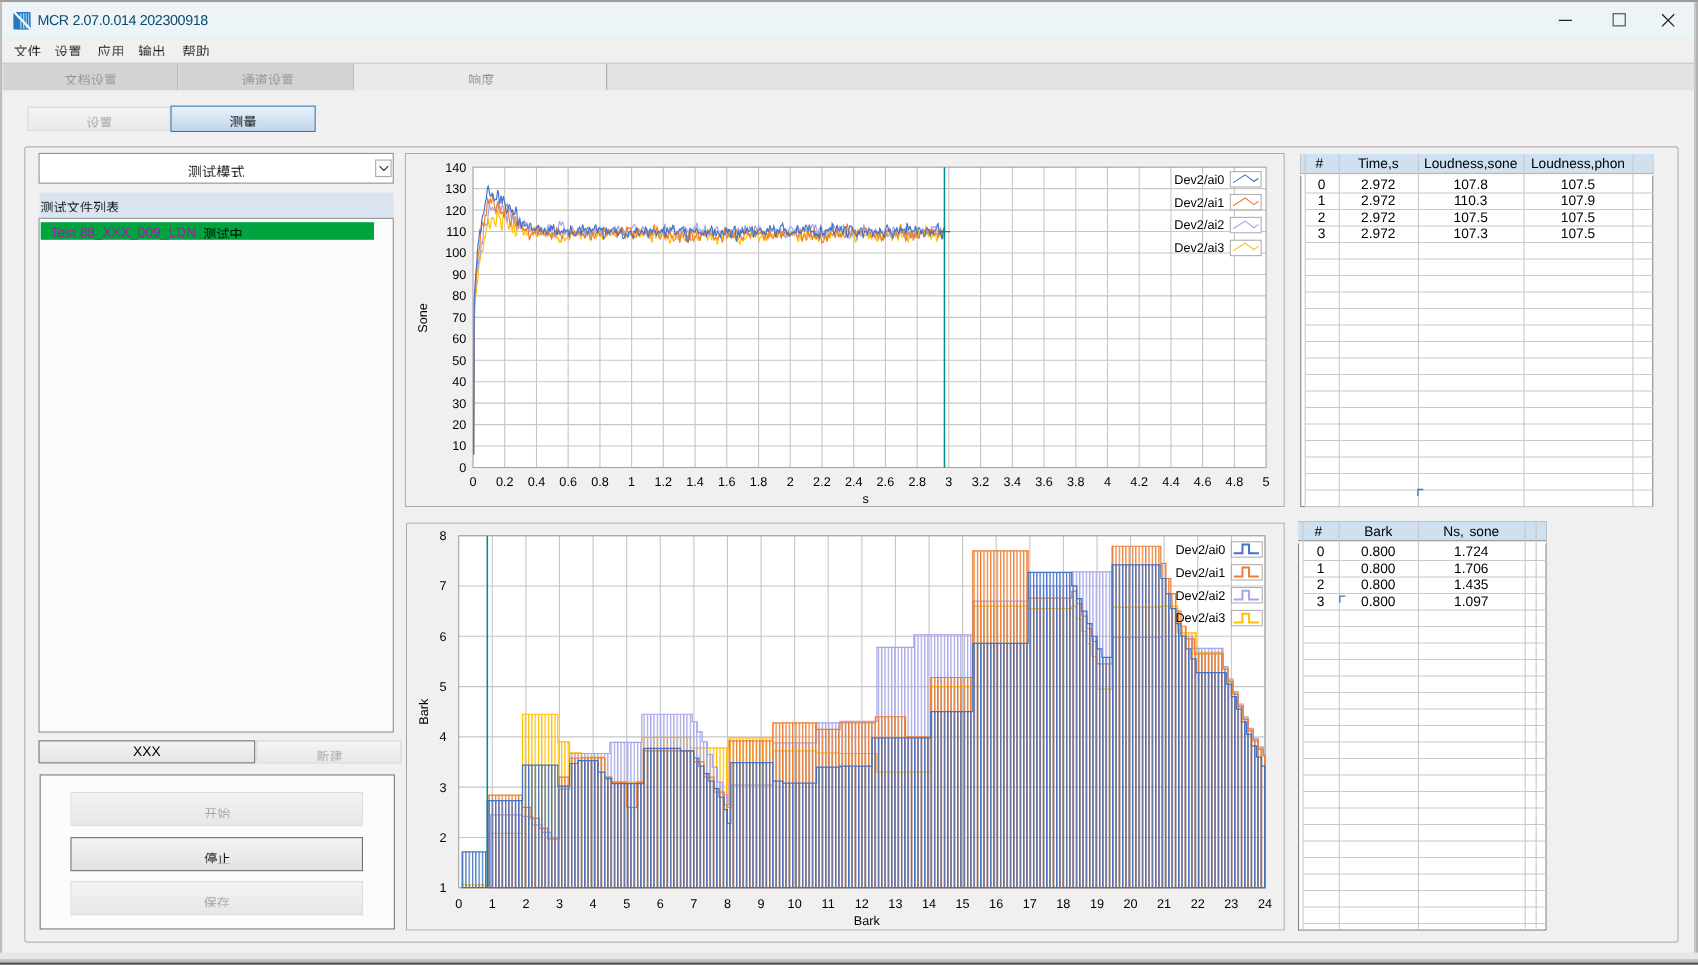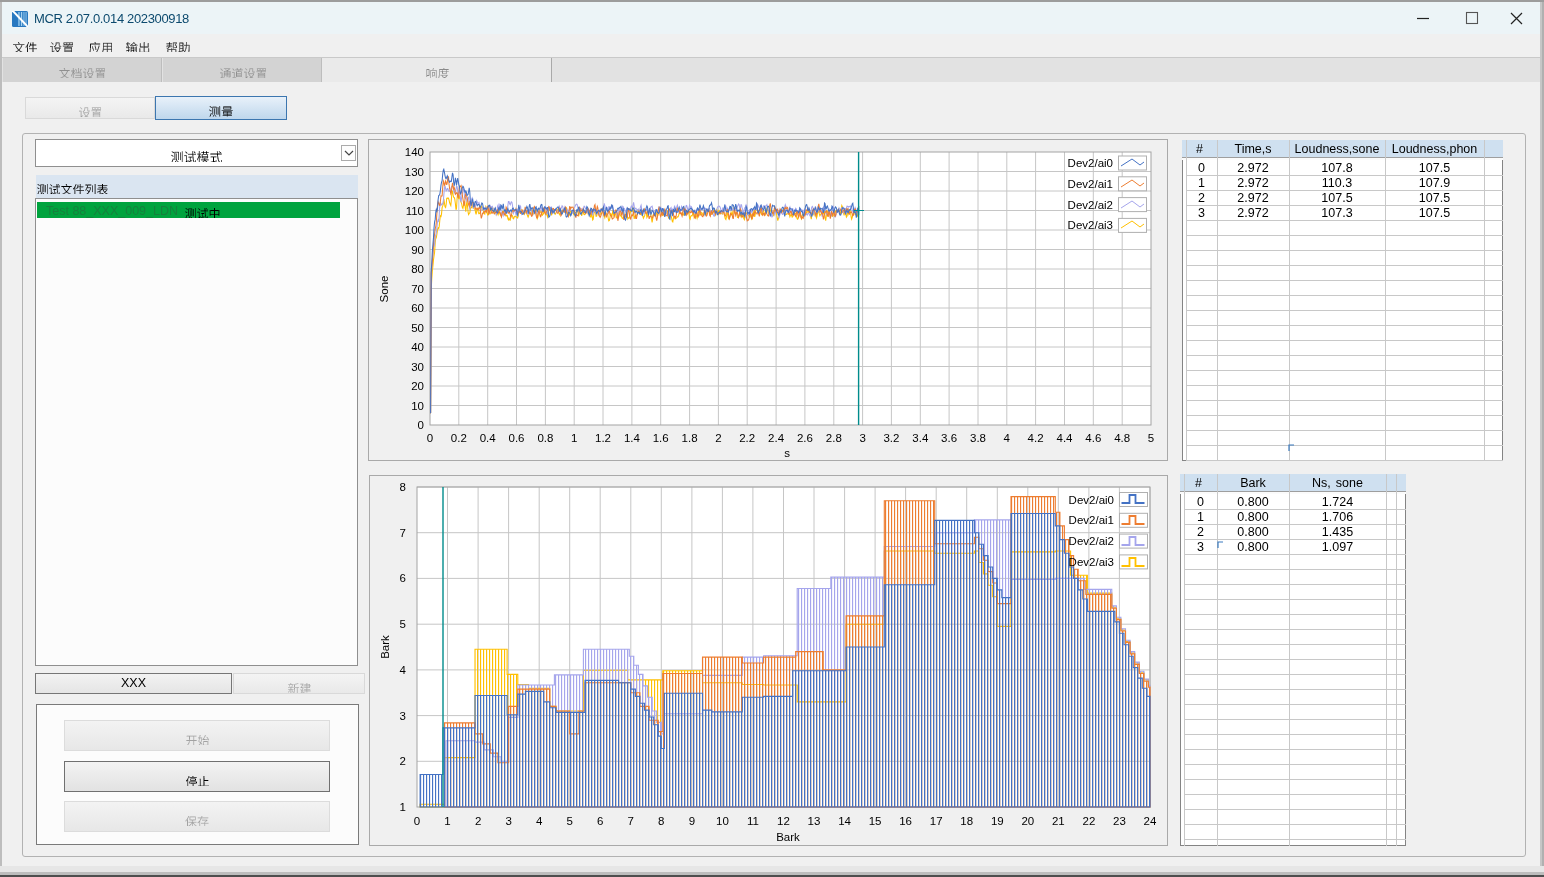--- a/index.html
+++ b/index.html
@@ -97,21 +97,21 @@
     <path d="M1 1L5 5L9 1" fill="none" stroke="#444" stroke-width="1.2"></path>
   </svg>
 <div class="abs" style="left:36px;top:175px;width:322px;height:23px;background:#dae5f1"></div>
 <div style="position:absolute;left:37.0px;top:180.0px;width:71.0px;height:10.0px"><svg width="71.0" height="10.0" viewBox="0 0 142 20">
       <path fill="#000000" d="M20 0h1v1h-1zM39 0h1v1h-1zM58 0h1v1h-1zM86 0h1v1h-1zM116 0h1v1h-1zM130 0h2v1h-2zM2 1h2v1h-2zM7 1h7v1h-7zM20 1h1v1h-1zM27 1h1v1h-1zM39 1h2v1h-2zM42 1h2v1h-2zM58 1h2v1h-2zM77 1h1v1h-1zM86 1h1v1h-1zM97 1h4v1h-4zM102 1h6v1h-6zM116 1h1v1h-1zM130 1h2v1h-2zM3 2h2v1h-2zM7 2h1v1h-1zM13 2h1v1h-1zM17 2h1v1h-1zM20 2h1v1h-1zM28 2h1v1h-1zM39 2h2v1h-2zM43 2h1v1h-1zM59 2h1v1h-1zM77 2h1v1h-1zM81 2h2v1h-2zM86 2h1v1h-1zM97 2h11v1h-11zM116 2h1v1h-1zM122 2h18v1h-18zM7 3h1v1h-1zM13 3h1v1h-1zM17 3h1v1h-1zM20 3h1v1h-1zM28 3h2v1h-2zM39 3h2v1h-2zM44 3h1v1h-1zM59 3h1v1h-1zM76 3h2v1h-2zM81 3h1v1h-1zM86 3h1v1h-1zM101 3h1v1h-1zM111 3h1v1h-1zM116 3h1v1h-1zM130 3h2v1h-2zM7 4h1v1h-1zM13 4h1v1h-1zM17 4h1v1h-1zM20 4h1v1h-1zM39 4h2v1h-2zM49 4h20v1h-20zM76 4h1v1h-1zM81 4h1v1h-1zM86 4h1v1h-1zM100 4h2v1h-2zM111 4h1v1h-1zM116 4h1v1h-1zM130 4h2v1h-2zM7 5h1v1h-1zM10 5h1v1h-1zM13 5h1v1h-1zM17 5h1v1h-1zM20 5h1v1h-1zM32 5h14v1h-14zM49 5h20v1h-20zM75 5h2v1h-2zM81 5h12v1h-12zM100 5h1v1h-1zM111 5h1v1h-1zM116 5h1v1h-1zM130 5h2v1h-2zM7 6h1v1h-1zM10 6h1v1h-1zM13 6h1v1h-1zM17 6h1v1h-1zM20 6h1v1h-1zM39 6h2v1h-2zM53 6h1v1h-1zM64 6h2v1h-2zM75 6h1v1h-1zM80 6h2v1h-2zM86 6h1v1h-1zM100 6h1v1h-1zM111 6h1v1h-1zM116 6h1v1h-1zM123 6h16v1h-16zM1 7h1v1h-1zM7 7h1v1h-1zM10 7h1v1h-1zM13 7h1v1h-1zM17 7h1v1h-1zM20 7h1v1h-1zM40 7h1v1h-1zM53 7h1v1h-1zM64 7h1v1h-1zM74 7h2v1h-2zM80 7h1v1h-1zM86 7h1v1h-1zM99 7h9v1h-9zM111 7h1v1h-1zM116 7h1v1h-1zM130 7h2v1h-2zM2 8h2v1h-2zM7 8h1v1h-1zM10 8h1v1h-1zM13 8h1v1h-1zM17 8h1v1h-1zM20 8h1v1h-1zM24 8h5v1h-5zM40 8h1v1h-1zM53 8h2v1h-2zM63 8h2v1h-2zM73 8h3v1h-3zM79 8h2v1h-2zM86 8h1v1h-1zM99 8h1v1h-1zM106 8h1v1h-1zM111 8h1v1h-1zM116 8h1v1h-1zM130 8h2v1h-2zM3 9h1v1h-1zM7 9h1v1h-1zM10 9h1v1h-1zM13 9h1v1h-1zM17 9h1v1h-1zM20 9h1v1h-1zM28 9h1v1h-1zM40 9h1v1h-1zM54 9h1v1h-1zM63 9h1v1h-1zM72 9h2v1h-2zM75 9h1v1h-1zM79 9h1v1h-1zM86 9h1v1h-1zM99 9h1v1h-1zM106 9h1v1h-1zM111 9h1v1h-1zM116 9h1v1h-1zM130 9h2v1h-2zM7 10h1v1h-1zM10 10h1v1h-1zM13 10h1v1h-1zM17 10h1v1h-1zM20 10h1v1h-1zM28 10h1v1h-1zM33 10h5v1h-5zM40 10h1v1h-1zM54 10h2v1h-2zM62 10h2v1h-2zM75 10h1v1h-1zM86 10h1v1h-1zM98 10h1v1h-1zM106 10h1v1h-1zM111 10h1v1h-1zM116 10h1v1h-1zM121 10h20v1h-20zM7 11h1v1h-1zM10 11h1v1h-1zM13 11h1v1h-1zM17 11h1v1h-1zM20 11h1v1h-1zM28 11h1v1h-1zM33 11h5v1h-5zM40 11h1v1h-1zM55 11h2v1h-2zM62 11h1v1h-1zM75 11h1v1h-1zM86 11h1v1h-1zM97 11h2v1h-2zM106 11h1v1h-1zM111 11h1v1h-1zM116 11h1v1h-1zM128 11h2v1h-2zM131 11h1v1h-1zM7 12h1v1h-1zM10 12h1v1h-1zM13 12h1v1h-1zM17 12h1v1h-1zM20 12h1v1h-1zM28 12h1v1h-1zM35 12h1v1h-1zM40 12h1v1h-1zM56 12h1v1h-1zM61 12h1v1h-1zM75 12h1v1h-1zM79 12h15v1h-15zM97 12h1v1h-1zM100 12h1v1h-1zM105 12h1v1h-1zM111 12h1v1h-1zM116 12h1v1h-1zM127 12h2v1h-2zM132 12h1v1h-1zM139 12h1v1h-1zM7 13h1v1h-1zM10 13h1v1h-1zM13 13h1v1h-1zM17 13h1v1h-1zM20 13h1v1h-1zM28 13h1v1h-1zM35 13h1v1h-1zM40 13h1v1h-1zM57 13h1v1h-1zM60 13h2v1h-2zM75 13h1v1h-1zM85 13h2v1h-2zM101 13h2v1h-2zM105 13h1v1h-1zM111 13h1v1h-1zM116 13h1v1h-1zM125 13h2v1h-2zM132 13h2v1h-2zM138 13h1v1h-1zM3 14h2v1h-2zM7 14h1v1h-1zM10 14h1v1h-1zM13 14h1v1h-1zM17 14h1v1h-1zM20 14h1v1h-1zM28 14h1v1h-1zM35 14h1v1h-1zM40 14h1v1h-1zM57 14h4v1h-4zM75 14h1v1h-1zM86 14h1v1h-1zM102 14h4v1h-4zM111 14h1v1h-1zM116 14h1v1h-1zM124 14h3v1h-3zM133 14h1v1h-1zM136 14h2v1h-2zM3 15h1v1h-1zM7 15h1v1h-1zM10 15h1v1h-1zM13 15h1v1h-1zM17 15h1v1h-1zM20 15h1v1h-1zM28 15h1v1h-1zM35 15h1v1h-1zM40 15h2v1h-2zM58 15h2v1h-2zM75 15h1v1h-1zM86 15h1v1h-1zM103 15h2v1h-2zM111 15h1v1h-1zM116 15h1v1h-1zM121 15h3v1h-3zM125 15h2v1h-2zM134 15h3v1h-3zM3 16h1v1h-1zM9 16h1v1h-1zM20 16h1v1h-1zM28 16h1v1h-1zM35 16h1v1h-1zM41 16h1v1h-1zM57 16h4v1h-4zM75 16h1v1h-1zM86 16h1v1h-1zM103 16h1v1h-1zM116 16h1v1h-1zM121 16h1v1h-1zM126 16h1v1h-1zM134 16h2v1h-2zM2 17h1v1h-1zM9 17h1v1h-1zM20 17h1v1h-1zM28 17h1v1h-1zM31 17h1v1h-1zM35 17h1v1h-1zM37 17h2v1h-2zM41 17h1v1h-1zM45 17h1v1h-1zM55 17h2v1h-2zM61 17h2v1h-2zM75 17h1v1h-1zM86 17h1v1h-1zM102 17h2v1h-2zM116 17h1v1h-1zM126 17h1v1h-1zM135 17h2v1h-2zM2 18h1v1h-1zM8 18h2v1h-2zM11 18h2v1h-2zM20 18h1v1h-1zM28 18h3v1h-3zM34 18h4v1h-4zM41 18h1v1h-1zM45 18h1v1h-1zM54 18h2v1h-2zM62 18h2v1h-2zM75 18h1v1h-1zM86 18h1v1h-1zM101 18h2v1h-2zM116 18h1v1h-1zM126 18h1v1h-1zM131 18h2v1h-2zM137 18h2v1h-2zM1 19h2v1h-2zM8 19h1v1h-1zM12 19h2v1h-2zM20 19h1v1h-1zM27 19h3v1h-3zM32 19h2v1h-2zM42 19h1v1h-1zM45 19h1v1h-1zM52 19h2v1h-2zM64 19h3v1h-3zM75 19h1v1h-1zM86 19h1v1h-1zM100 19h2v1h-2zM116 19h1v1h-1zM125 19h2v1h-2zM128 19h4v1h-4zM138 19h2v1h-2z"></path>
       <path fill="#000000" opacity="0.62" d="M1 0h2v1h-2zM40 0h1v1h-1zM42 0h1v1h-1zM57 0h1v1h-1zM77 0h2v1h-2zM115 0h1v1h-1zM1 1h1v1h-1zM26 1h1v1h-1zM78 1h1v1h-1zM81 1h2v1h-2zM85 1h1v1h-1zM101 1h1v1h-1zM108 1h1v1h-1zM115 1h1v1h-1zM5 2h2v1h-2zM8 2h5v1h-5zM14 2h1v1h-1zM27 2h1v1h-1zM44 2h1v1h-1zM58 2h1v1h-1zM76 2h1v1h-1zM85 2h1v1h-1zM108 2h1v1h-1zM115 2h1v1h-1zM140 2h1v1h-1zM4 3h1v1h-1zM6 3h1v1h-1zM14 3h1v1h-1zM16 3h1v1h-1zM82 3h1v1h-1zM100 3h1v1h-1zM110 3h1v1h-1zM115 3h1v1h-1zM122 3h8v1h-8zM132 3h8v1h-8zM6 4h1v1h-1zM10 4h1v1h-1zM14 4h1v1h-1zM16 4h1v1h-1zM29 4h1v1h-1zM48 4h1v1h-1zM69 4h1v1h-1zM75 4h1v1h-1zM85 4h1v1h-1zM110 4h1v1h-1zM115 4h1v1h-1zM6 5h1v1h-1zM14 5h1v1h-1zM16 5h1v1h-1zM31 5h1v1h-1zM48 5h1v1h-1zM69 5h1v1h-1zM80 5h1v1h-1zM110 5h1v1h-1zM115 5h1v1h-1zM6 6h1v1h-1zM14 6h1v1h-1zM16 6h1v1h-1zM32 6h7v1h-7zM41 6h5v1h-5zM52 6h1v1h-1zM74 6h1v1h-1zM76 6h1v1h-1zM82 6h4v1h-4zM87 6h5v1h-5zM99 6h1v1h-1zM110 6h1v1h-1zM115 6h1v1h-1zM139 6h1v1h-1zM0 7h1v1h-1zM2 7h1v1h-1zM6 7h1v1h-1zM14 7h1v1h-1zM16 7h1v1h-1zM25 7h4v1h-4zM39 7h1v1h-1zM63 7h1v1h-1zM76 7h1v1h-1zM79 7h1v1h-1zM110 7h1v1h-1zM115 7h1v1h-1zM1 8h1v1h-1zM6 8h1v1h-1zM14 8h1v1h-1zM16 8h1v1h-1zM39 8h1v1h-1zM76 8h1v1h-1zM85 8h1v1h-1zM100 8h1v1h-1zM107 8h1v1h-1zM110 8h1v1h-1zM115 8h1v1h-1zM4 9h1v1h-1zM6 9h1v1h-1zM14 9h1v1h-1zM16 9h1v1h-1zM39 9h1v1h-1zM55 9h1v1h-1zM62 9h1v1h-1zM76 9h1v1h-1zM85 9h1v1h-1zM98 9h1v1h-1zM107 9h1v1h-1zM110 9h1v1h-1zM115 9h1v1h-1zM121 9h9v1h-9zM132 9h9v1h-9zM6 10h1v1h-1zM14 10h1v1h-1zM16 10h1v1h-1zM32 10h1v1h-1zM72 10h2v1h-2zM76 10h1v1h-1zM99 10h1v1h-1zM110 10h1v1h-1zM115 10h1v1h-1zM6 11h1v1h-1zM14 11h1v1h-1zM16 11h1v1h-1zM32 11h1v1h-1zM61 11h1v1h-1zM76 11h1v1h-1zM85 11h1v1h-1zM105 11h1v1h-1zM110 11h1v1h-1zM115 11h1v1h-1zM132 11h1v1h-1zM6 12h1v1h-1zM14 12h1v1h-1zM16 12h1v1h-1zM55 12h1v1h-1zM57 12h1v1h-1zM60 12h1v1h-1zM62 12h1v1h-1zM76 12h1v1h-1zM101 12h1v1h-1zM106 12h1v1h-1zM110 12h1v1h-1zM115 12h1v1h-1zM126 12h1v1h-1zM138 12h1v1h-1zM4 13h1v1h-1zM6 13h1v1h-1zM14 13h1v1h-1zM16 13h1v1h-1zM41 13h1v1h-1zM56 13h1v1h-1zM76 13h1v1h-1zM79 13h6v1h-6zM87 13h7v1h-7zM100 13h1v1h-1zM104 13h1v1h-1zM110 13h1v1h-1zM115 13h1v1h-1zM127 13h1v1h-1zM137 13h1v1h-1zM139 13h1v1h-1zM6 14h1v1h-1zM14 14h1v1h-1zM41 14h1v1h-1zM76 14h1v1h-1zM110 14h1v1h-1zM115 14h1v1h-1zM123 14h1v1h-1zM134 14h1v1h-1zM138 14h1v1h-1zM4 15h1v1h-1zM6 15h1v1h-1zM9 15h1v1h-1zM14 15h1v1h-1zM16 15h1v1h-1zM57 15h1v1h-1zM60 15h1v1h-1zM76 15h1v1h-1zM85 15h1v1h-1zM110 15h1v1h-1zM115 15h1v1h-1zM124 15h1v1h-1zM133 15h1v1h-1zM2 16h1v1h-1zM10 16h1v1h-1zM17 16h1v1h-1zM40 16h1v1h-1zM56 16h1v1h-1zM61 16h1v1h-1zM76 16h1v1h-1zM85 16h1v1h-1zM104 16h1v1h-1zM115 16h1v1h-1zM120 16h1v1h-1zM122 16h1v1h-1zM125 16h1v1h-1zM3 17h1v1h-1zM11 17h1v1h-1zM30 17h1v1h-1zM36 17h1v1h-1zM57 17h1v1h-1zM60 17h1v1h-1zM76 17h1v1h-1zM85 17h1v1h-1zM115 17h1v1h-1zM125 17h1v1h-1zM137 17h1v1h-1zM27 18h1v1h-1zM31 18h3v1h-3zM38 18h1v1h-1zM42 18h1v1h-1zM53 18h1v1h-1zM56 18h1v1h-1zM64 18h1v1h-1zM76 18h1v1h-1zM85 18h1v1h-1zM115 18h1v1h-1zM125 18h1v1h-1zM130 18h1v1h-1zM136 18h1v1h-1zM7 19h1v1h-1zM34 19h1v1h-1zM41 19h1v1h-1zM44 19h1v1h-1zM51 19h1v1h-1zM54 19h1v1h-1zM63 19h1v1h-1zM76 19h1v1h-1zM85 19h1v1h-1zM99 19h1v1h-1zM115 19h1v1h-1zM127 19h1v1h-1zM132 19h1v1h-1zM137 19h1v1h-1zM140 19h1v1h-1z"></path>
       <path fill="#000000" opacity="0.28" d="M21 0h1v1h-1zM26 0h2v1h-2zM59 0h1v1h-1zM85 0h1v1h-1zM4 1h1v1h-1zM6 1h1v1h-1zM14 1h1v1h-1zM21 1h1v1h-1zM28 1h1v1h-1zM87 1h1v1h-1zM96 1h1v1h-1zM2 2h1v1h-1zM16 2h1v1h-1zM21 2h1v1h-1zM29 2h1v1h-1zM60 2h1v1h-1zM78 2h1v1h-1zM87 2h1v1h-1zM96 2h1v1h-1zM111 2h1v1h-1zM121 2h1v1h-1zM5 3h1v1h-1zM21 3h1v1h-1zM30 3h1v1h-1zM43 3h1v1h-1zM45 3h1v1h-1zM60 3h1v1h-1zM85 3h1v1h-1zM121 3h1v1h-1zM140 3h1v1h-1zM9 4h1v1h-1zM21 4h1v1h-1zM44 4h1v1h-1zM77 4h1v1h-1zM80 4h1v1h-1zM82 4h1v1h-1zM87 4h1v1h-1zM9 5h1v1h-1zM21 5h1v1h-1zM101 5h1v1h-1zM123 5h7v1h-7zM132 5h7v1h-7zM9 6h1v1h-1zM21 6h1v1h-1zM31 6h1v1h-1zM92 6h1v1h-1zM101 6h6v1h-6zM122 6h1v1h-1zM9 7h1v1h-1zM21 7h1v1h-1zM24 7h1v1h-1zM52 7h1v1h-1zM54 7h1v1h-1zM65 7h1v1h-1zM73 7h1v1h-1zM81 7h1v1h-1zM85 7h1v1h-1zM0 8h1v1h-1zM4 8h1v1h-1zM9 8h1v1h-1zM21 8h1v1h-1zM29 8h1v1h-1zM87 8h1v1h-1zM98 8h1v1h-1zM101 8h5v1h-5zM2 9h1v1h-1zM9 9h1v1h-1zM21 9h1v1h-1zM27 9h1v1h-1zM53 9h1v1h-1zM64 9h1v1h-1zM74 9h1v1h-1zM78 9h1v1h-1zM80 9h1v1h-1zM87 9h1v1h-1zM120 9h1v1h-1zM141 9h1v1h-1zM9 10h1v1h-1zM21 10h1v1h-1zM27 10h1v1h-1zM29 10h1v1h-1zM38 10h2v1h-2zM41 10h1v1h-1zM85 10h1v1h-1zM97 10h1v1h-1zM105 10h1v1h-1zM107 10h1v1h-1zM120 10h1v1h-1zM141 10h1v1h-1zM9 11h1v1h-1zM21 11h1v1h-1zM27 11h1v1h-1zM29 11h1v1h-1zM38 11h2v1h-2zM41 11h1v1h-1zM63 11h1v1h-1zM87 11h1v1h-1zM9 12h1v1h-1zM21 12h1v1h-1zM27 12h1v1h-1zM34 12h1v1h-1zM39 12h1v1h-1zM41 12h1v1h-1zM78 12h1v1h-1zM96 12h1v1h-1zM98 12h2v1h-2zM131 12h1v1h-1zM133 12h1v1h-1zM140 12h1v1h-1zM3 13h1v1h-1zM9 13h1v1h-1zM21 13h1v1h-1zM27 13h1v1h-1zM34 13h1v1h-1zM58 13h2v1h-2zM78 13h1v1h-1zM97 13h1v1h-1zM106 13h1v1h-1zM124 13h1v1h-1zM9 14h1v1h-1zM16 14h1v1h-1zM21 14h1v1h-1zM27 14h1v1h-1zM34 14h1v1h-1zM85 14h1v1h-1zM101 14h1v1h-1zM122 14h1v1h-1zM132 14h1v1h-1zM21 15h1v1h-1zM27 15h1v1h-1zM29 15h1v1h-1zM34 15h1v1h-1zM87 15h1v1h-1zM102 15h1v1h-1zM105 15h1v1h-1zM120 15h1v1h-1zM137 15h1v1h-1zM6 16h2v1h-2zM13 16h2v1h-2zM16 16h1v1h-1zM21 16h1v1h-1zM27 16h1v1h-1zM31 16h1v1h-1zM34 16h1v1h-1zM45 16h1v1h-1zM87 16h1v1h-1zM102 16h1v1h-1zM111 16h1v1h-1zM136 16h1v1h-1zM10 17h1v1h-1zM21 17h1v1h-1zM27 17h1v1h-1zM29 17h1v1h-1zM34 17h1v1h-1zM40 17h1v1h-1zM42 17h1v1h-1zM44 17h1v1h-1zM54 17h1v1h-1zM63 17h1v1h-1zM87 17h1v1h-1zM101 17h1v1h-1zM1 18h1v1h-1zM3 18h1v1h-1zM21 18h1v1h-1zM44 18h1v1h-1zM52 18h1v1h-1zM61 18h1v1h-1zM65 18h1v1h-1zM87 18h1v1h-1zM100 18h1v1h-1zM129 18h1v1h-1zM139 18h1v1h-1zM9 19h1v1h-1zM21 19h1v1h-1zM35 19h1v1h-1zM43 19h1v1h-1zM50 19h1v1h-1zM67 19h1v1h-1zM87 19h1v1h-1zM102 19h1v1h-1zM141 19h1v1h-1z"></path>
     </svg></div>
 <div class="abs" style="left:35px;top:198px;width:323px;height:468px;background:#fcfcfc;border:1px solid #8f8f8f"></div>
 <div class="abs" style="left:37px;top:202px;width:303px;height:16px;background:#00a33e"></div>
-<div class="abs" style="left:46px;top:204px;font-size:12.5px;color:#15803d">Test 88_XXX_009_LDN</div>
+<div class="abs" style="left:46px;top:204px;font-size:12.5px;color:#a21caf">Test 88_XXX_009_LDN</div>
 <div style="position:absolute;left:185.0px;top:204.0px;width:34.5px;height:10.0px"><svg width="34.5" height="10.0" viewBox="0 0 69 20">
       <path fill="#000000" d="M20 0h1v1h-1zM39 0h1v1h-1zM58 0h2v1h-2zM2 1h2v1h-2zM7 1h7v1h-7zM20 1h1v1h-1zM27 1h1v1h-1zM39 1h2v1h-2zM42 1h2v1h-2zM58 1h2v1h-2zM3 2h2v1h-2zM7 2h1v1h-1zM13 2h1v1h-1zM17 2h1v1h-1zM20 2h1v1h-1zM28 2h1v1h-1zM39 2h2v1h-2zM43 2h1v1h-1zM58 2h2v1h-2zM7 3h1v1h-1zM13 3h1v1h-1zM17 3h1v1h-1zM20 3h1v1h-1zM28 3h2v1h-2zM39 3h2v1h-2zM44 3h1v1h-1zM58 3h2v1h-2zM7 4h1v1h-1zM13 4h1v1h-1zM17 4h1v1h-1zM20 4h1v1h-1zM39 4h2v1h-2zM51 4h16v1h-16zM7 5h1v1h-1zM10 5h1v1h-1zM13 5h1v1h-1zM17 5h1v1h-1zM20 5h1v1h-1zM32 5h14v1h-14zM50 5h18v1h-18zM7 6h1v1h-1zM10 6h1v1h-1zM13 6h1v1h-1zM17 6h1v1h-1zM20 6h1v1h-1zM39 6h2v1h-2zM50 6h1v1h-1zM58 6h2v1h-2zM67 6h1v1h-1zM1 7h1v1h-1zM7 7h1v1h-1zM10 7h1v1h-1zM13 7h1v1h-1zM17 7h1v1h-1zM20 7h1v1h-1zM40 7h1v1h-1zM50 7h1v1h-1zM58 7h2v1h-2zM67 7h1v1h-1zM2 8h2v1h-2zM7 8h1v1h-1zM10 8h1v1h-1zM13 8h1v1h-1zM17 8h1v1h-1zM20 8h1v1h-1zM24 8h5v1h-5zM40 8h1v1h-1zM50 8h1v1h-1zM58 8h2v1h-2zM67 8h1v1h-1zM3 9h1v1h-1zM7 9h1v1h-1zM10 9h1v1h-1zM13 9h1v1h-1zM17 9h1v1h-1zM20 9h1v1h-1zM28 9h1v1h-1zM40 9h1v1h-1zM50 9h1v1h-1zM58 9h2v1h-2zM67 9h1v1h-1zM7 10h1v1h-1zM10 10h1v1h-1zM13 10h1v1h-1zM17 10h1v1h-1zM20 10h1v1h-1zM28 10h1v1h-1zM33 10h5v1h-5zM40 10h1v1h-1zM50 10h1v1h-1zM58 10h2v1h-2zM67 10h1v1h-1zM7 11h1v1h-1zM10 11h1v1h-1zM13 11h1v1h-1zM17 11h1v1h-1zM20 11h1v1h-1zM28 11h1v1h-1zM33 11h5v1h-5zM40 11h1v1h-1zM50 11h1v1h-1zM58 11h2v1h-2zM67 11h1v1h-1zM7 12h1v1h-1zM10 12h1v1h-1zM13 12h1v1h-1zM17 12h1v1h-1zM20 12h1v1h-1zM28 12h1v1h-1zM35 12h1v1h-1zM40 12h1v1h-1zM50 12h1v1h-1zM58 12h2v1h-2zM67 12h1v1h-1zM7 13h1v1h-1zM10 13h1v1h-1zM13 13h1v1h-1zM17 13h1v1h-1zM20 13h1v1h-1zM28 13h1v1h-1zM35 13h1v1h-1zM40 13h1v1h-1zM50 13h18v1h-18zM3 14h2v1h-2zM7 14h1v1h-1zM10 14h1v1h-1zM13 14h1v1h-1zM17 14h1v1h-1zM20 14h1v1h-1zM28 14h1v1h-1zM35 14h1v1h-1zM40 14h1v1h-1zM50 14h1v1h-1zM58 14h2v1h-2zM67 14h1v1h-1zM3 15h1v1h-1zM7 15h1v1h-1zM10 15h1v1h-1zM13 15h1v1h-1zM17 15h1v1h-1zM20 15h1v1h-1zM28 15h1v1h-1zM35 15h1v1h-1zM40 15h2v1h-2zM58 15h2v1h-2zM3 16h1v1h-1zM9 16h1v1h-1zM20 16h1v1h-1zM28 16h1v1h-1zM35 16h1v1h-1zM41 16h1v1h-1zM58 16h2v1h-2zM2 17h1v1h-1zM9 17h1v1h-1zM20 17h1v1h-1zM28 17h1v1h-1zM31 17h1v1h-1zM35 17h1v1h-1zM37 17h2v1h-2zM41 17h1v1h-1zM45 17h1v1h-1zM58 17h2v1h-2zM2 18h1v1h-1zM8 18h2v1h-2zM11 18h2v1h-2zM20 18h1v1h-1zM28 18h3v1h-3zM34 18h4v1h-4zM41 18h1v1h-1zM45 18h1v1h-1zM58 18h2v1h-2zM1 19h2v1h-2zM8 19h1v1h-1zM12 19h2v1h-2zM20 19h1v1h-1zM27 19h3v1h-3zM32 19h2v1h-2zM42 19h1v1h-1zM45 19h1v1h-1zM58 19h2v1h-2z"></path>
       <path fill="#000000" opacity="0.62" d="M1 0h2v1h-2zM40 0h1v1h-1zM42 0h1v1h-1zM1 1h1v1h-1zM26 1h1v1h-1zM5 2h2v1h-2zM8 2h5v1h-5zM14 2h1v1h-1zM27 2h1v1h-1zM44 2h1v1h-1zM4 3h1v1h-1zM6 3h1v1h-1zM14 3h1v1h-1zM16 3h1v1h-1zM6 4h1v1h-1zM10 4h1v1h-1zM14 4h1v1h-1zM16 4h1v1h-1zM29 4h1v1h-1zM49 4h2v1h-2zM67 4h2v1h-2zM6 5h1v1h-1zM14 5h1v1h-1zM16 5h1v1h-1zM31 5h1v1h-1zM49 5h1v1h-1zM68 5h1v1h-1zM6 6h1v1h-1zM14 6h1v1h-1zM16 6h1v1h-1zM32 6h7v1h-7zM41 6h5v1h-5zM49 6h1v1h-1zM68 6h1v1h-1zM0 7h1v1h-1zM2 7h1v1h-1zM6 7h1v1h-1zM14 7h1v1h-1zM16 7h1v1h-1zM25 7h4v1h-4zM39 7h1v1h-1zM49 7h1v1h-1zM68 7h1v1h-1zM1 8h1v1h-1zM6 8h1v1h-1zM14 8h1v1h-1zM16 8h1v1h-1zM39 8h1v1h-1zM49 8h1v1h-1zM68 8h1v1h-1zM4 9h1v1h-1zM6 9h1v1h-1zM14 9h1v1h-1zM16 9h1v1h-1zM39 9h1v1h-1zM49 9h1v1h-1zM68 9h1v1h-1zM6 10h1v1h-1zM14 10h1v1h-1zM16 10h1v1h-1zM32 10h1v1h-1zM49 10h1v1h-1zM68 10h1v1h-1zM6 11h1v1h-1zM14 11h1v1h-1zM16 11h1v1h-1zM32 11h1v1h-1zM49 11h1v1h-1zM68 11h1v1h-1zM6 12h1v1h-1zM14 12h1v1h-1zM16 12h1v1h-1zM49 12h1v1h-1zM51 12h7v1h-7zM60 12h7v1h-7zM68 12h1v1h-1zM4 13h1v1h-1zM6 13h1v1h-1zM14 13h1v1h-1zM16 13h1v1h-1zM41 13h1v1h-1zM49 13h1v1h-1zM68 13h1v1h-1zM6 14h1v1h-1zM14 14h1v1h-1zM41 14h1v1h-1zM49 14h1v1h-1zM68 14h1v1h-1zM4 15h1v1h-1zM6 15h1v1h-1zM9 15h1v1h-1zM14 15h1v1h-1zM16 15h1v1h-1zM50 15h1v1h-1zM67 15h1v1h-1zM2 16h1v1h-1zM10 16h1v1h-1zM17 16h1v1h-1zM40 16h1v1h-1zM3 17h1v1h-1zM11 17h1v1h-1zM30 17h1v1h-1zM36 17h1v1h-1zM27 18h1v1h-1zM31 18h3v1h-3zM38 18h1v1h-1zM42 18h1v1h-1zM7 19h1v1h-1zM34 19h1v1h-1zM41 19h1v1h-1zM44 19h1v1h-1z"></path>
       <path fill="#000000" opacity="0.28" d="M21 0h1v1h-1zM26 0h2v1h-2zM4 1h1v1h-1zM6 1h1v1h-1zM14 1h1v1h-1zM21 1h1v1h-1zM28 1h1v1h-1zM2 2h1v1h-1zM16 2h1v1h-1zM21 2h1v1h-1zM29 2h1v1h-1zM5 3h1v1h-1zM21 3h1v1h-1zM30 3h1v1h-1zM43 3h1v1h-1zM45 3h1v1h-1zM9 4h1v1h-1zM21 4h1v1h-1zM44 4h1v1h-1zM9 5h1v1h-1zM21 5h1v1h-1zM9 6h1v1h-1zM21 6h1v1h-1zM31 6h1v1h-1zM9 7h1v1h-1zM21 7h1v1h-1zM24 7h1v1h-1zM0 8h1v1h-1zM4 8h1v1h-1zM9 8h1v1h-1zM21 8h1v1h-1zM29 8h1v1h-1zM2 9h1v1h-1zM9 9h1v1h-1zM21 9h1v1h-1zM27 9h1v1h-1zM9 10h1v1h-1zM21 10h1v1h-1zM27 10h1v1h-1zM29 10h1v1h-1zM38 10h2v1h-2zM41 10h1v1h-1zM9 11h1v1h-1zM21 11h1v1h-1zM27 11h1v1h-1zM29 11h1v1h-1zM38 11h2v1h-2zM41 11h1v1h-1zM9 12h1v1h-1zM21 12h1v1h-1zM27 12h1v1h-1zM34 12h1v1h-1zM39 12h1v1h-1zM41 12h1v1h-1zM3 13h1v1h-1zM9 13h1v1h-1zM21 13h1v1h-1zM27 13h1v1h-1zM34 13h1v1h-1zM9 14h1v1h-1zM16 14h1v1h-1zM21 14h1v1h-1zM27 14h1v1h-1zM34 14h1v1h-1zM66 14h1v1h-1zM21 15h1v1h-1zM27 15h1v1h-1zM29 15h1v1h-1zM34 15h1v1h-1zM49 15h1v1h-1zM68 15h1v1h-1zM6 16h2v1h-2zM13 16h2v1h-2zM16 16h1v1h-1zM21 16h1v1h-1zM27 16h1v1h-1zM31 16h1v1h-1zM34 16h1v1h-1zM45 16h1v1h-1zM10 17h1v1h-1zM21 17h1v1h-1zM27 17h1v1h-1zM29 17h1v1h-1zM34 17h1v1h-1zM40 17h1v1h-1zM42 17h1v1h-1zM44 17h1v1h-1zM1 18h1v1h-1zM3 18h1v1h-1zM21 18h1v1h-1zM44 18h1v1h-1zM9 19h1v1h-1zM21 19h1v1h-1zM35 19h1v1h-1zM43 19h1v1h-1z"></path>
     </svg></div>
 <div class="abs" style="left:35px;top:673px;width:197px;height:21px;background:linear-gradient(#f2f2f2,#e5e5e5);border:1px solid #767676"></div>
 <div class="abs" style="left:133px;top:676px;width:0;height:0"></div>
 <div class="abs" style="left:35px;top:673px;width:197px;height:38px;text-align:center;font-size:12.5px;color:#000;line-height:21px">XXX</div>
 <div class="abs" style="left:233px;top:673px;width:132px;height:21px;background:linear-gradient(#f4f4f4,#e9e9e9);border:1px solid #d9d9d9"></div>
 <div style="position:absolute;left:287.5px;top:679.0px;width:23.0px;height:10.0px"><svg width="23.0" height="10.0" viewBox="0 0 46 20">

